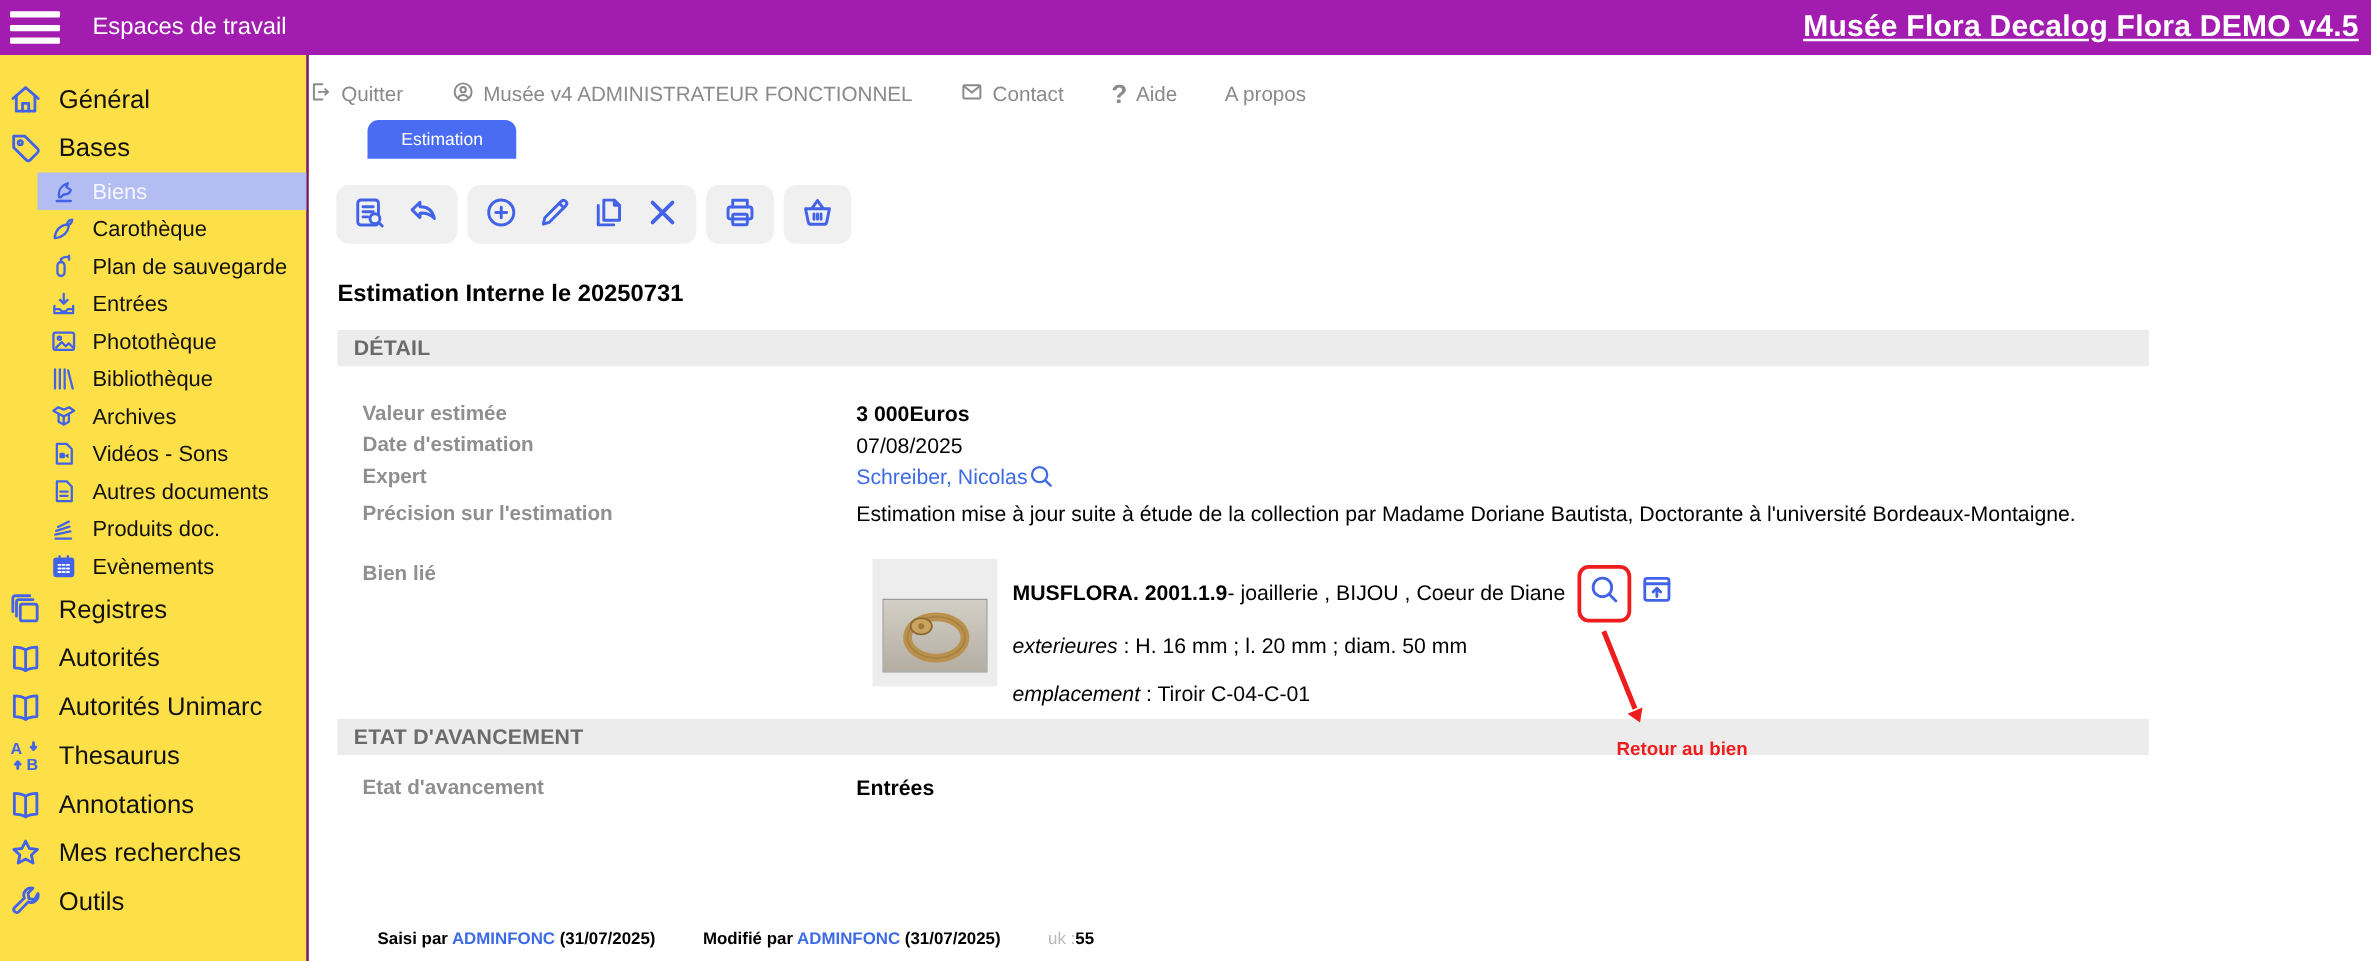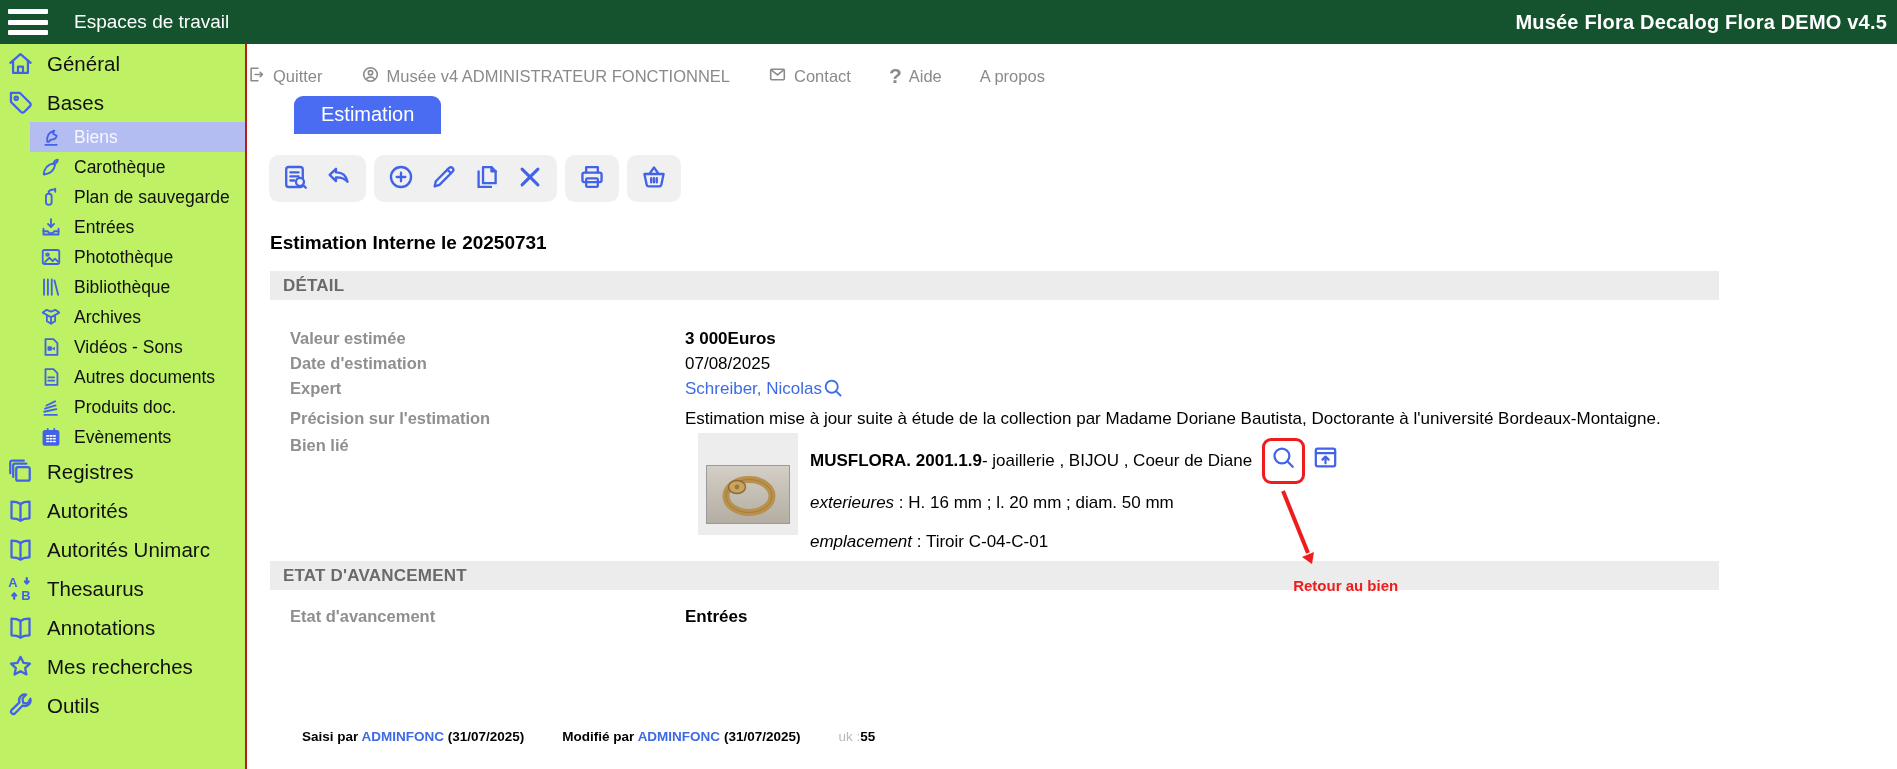--- a/index.html
+++ b/index.html
@@ -1,50 +1,50 @@
 <!DOCTYPE html>
 <html lang="fr"><head>
 <meta charset="utf-8">
 <title>Musée Flora Decalog Flora DEMO v4.5</title>
 <style>
   * { margin:0; padding:0; box-sizing:border-box; }
   html,body { width:1897px; height:769px; overflow:hidden;
     font-family:"Liberation Sans","DejaVu Sans",sans-serif; background:#ffffff; color:#1a1a1a; }
 
   
-  .hdr { height:44px; background:#14532d; display:flex; align-items:center; padding:0 10px 0 8px; }
+  .hdr { height:44px; background:#a21caf; display:flex; align-items:center; padding:0 10px 0 8px; }
   .burger { width:40px; height:26px; display:flex; flex-direction:column; justify-content:space-between; cursor:pointer; margin-right:26px; }
   .burger span { display:block; height:5px; background:#ffffff; border-radius:1px; }
   .ws-label { color:#ffffff; font-size:19px; }
-  .app-title { margin-left:auto; color:#ffffff; font-size:20px; font-weight:bold; letter-spacing:.2px; white-space:nowrap; }
+  .app-title { margin-left:auto; color:#ffffff; font-size:24px; font-weight:bold; letter-spacing:.2px; white-space:nowrap;text-decoration:underline; }
 
   
   .body { display:flex; height:725px; }
 
   
-  .sidebar { width:247px; border-right:2px solid #b91c1c; flex:0 0 247px; background:#bef264; }
+  .sidebar { width:247px; border-right:2px solid #701a75; padding-top:16px; flex:0 0 247px; background:#fde047; }
   .nav-item { display:flex; align-items:center; cursor:pointer; color:#111; }
   .nav-item.top { height:39px; font-size:20.5px; padding-left:7px; gap:13px; }
   .nav-item.sub { height:30px; font-size:17.5px; margin-left:30px; padding-left:10px; gap:12px; }
   .nav-item .icon { display:inline-flex; color:#4263e7; flex:0 0 auto; }
   .nav-item.top .icon svg { width:27px; height:27px; }
   .nav-item.sub .icon svg { width:22px; height:22px; }
   .nav-item.selected { background:#b3bdf1; color:#f5f6ff; }
   .nav-item .label { white-space:nowrap; }
 
   
   .main { position:relative; flex:1; }
 
   .top-links { display:flex; justify-content:flex-start; align-items:center; gap:38px; margin-top:20px; padding-right:2px; color:#8a8a8a; font-size:16.5px; }
   .top-links .tl { display:flex; align-items:center; gap:7px; cursor:pointer; white-space:nowrap; }
   .top-links svg { width:19px; height:19px; }
   .q-glyph { font-size:21px; font-weight:bold; }
 
   .tab { display:inline-block; margin:8px 0 0 47px; background:#4a6cf2; color:#ffffff;
-    font-size:20px; padding:7px 27px 8px; border-radius:9px 9px 0 0; cursor:pointer; }
+    font-size:14px; padding:7px 27px 8px; border-radius:9px 9px 0 0; cursor:pointer; }
 
   .toolbar { display:flex; gap:8px; margin:21px 0 0 22px; }
   .tb-group { display:flex; gap:15px; background:#f0f0f1; border-radius:10px; padding:8px 13px; }
   .tb-btn { display:inline-flex; color:#4263e7; cursor:pointer; background:none; border:none; padding:0; }
   .tb-btn svg { width:28px; height:28px; }
 
   .page-title { margin:30px 12px 17px 23px; font-size:19px; font-weight:bold; color:#000; }
 
   .section-bar { width:1449px; margin-left:23px; height:29px; background:#ececec; display:flex; align-items:center; }
   .section-bar span { margin-left:13px; font-size:17px; font-weight:bold; color:#6a6a6a; letter-spacing:.2px; }
@@ -53,21 +53,21 @@
   .frow { display:flex; align-items:flex-start; line-height:25px; font-size:17px; }
   .flabel { width:415px; padding-left:20px; color:#8f8f8f; font-weight:bold; font-size:16.5px; flex:0 0 415px; }
   .fvalue { max-width:1180px; color:#000; }
   .bold { font-weight:bold; }
   a.lnk { color:#3d6be5; text-decoration:none; cursor:pointer; }
   .inline-mag { display:inline-flex; vertical-align:-5px; color:#3d6be5; cursor:pointer; }
   .inline-mag svg { width:22px; height:22px; }
   .para { line-height:26px; }
 
   
-  .linked-row { margin-top:1px; }
+  .linked-row { margin-top:22px; }
   .linked-item { display:flex; gap:12px; }
   .thumb { width:100px; height:102px; background:#ededed; display:flex; justify-content:center; align-items:flex-end; padding-bottom:11px; cursor:pointer; }
   .thumb .photo { border:1px solid #9a9a9a; line-height:0; }
   .li-text { padding-top:5px; }
   .li-line1 { display:flex; align-items:center; font-size:17px; line-height:24px; }
   .li-line2 { margin-top:6px; font-size:17px; }
   .li-line3 { margin-top:14px; font-size:17px; }
   .ital { font-style:italic; }
 
   .rb { position:relative; display:inline-flex; align-items:center; border:3px solid #ee1c1c; border-radius:9px; padding:3px 5px; margin-left:10px; z-index:5; }

